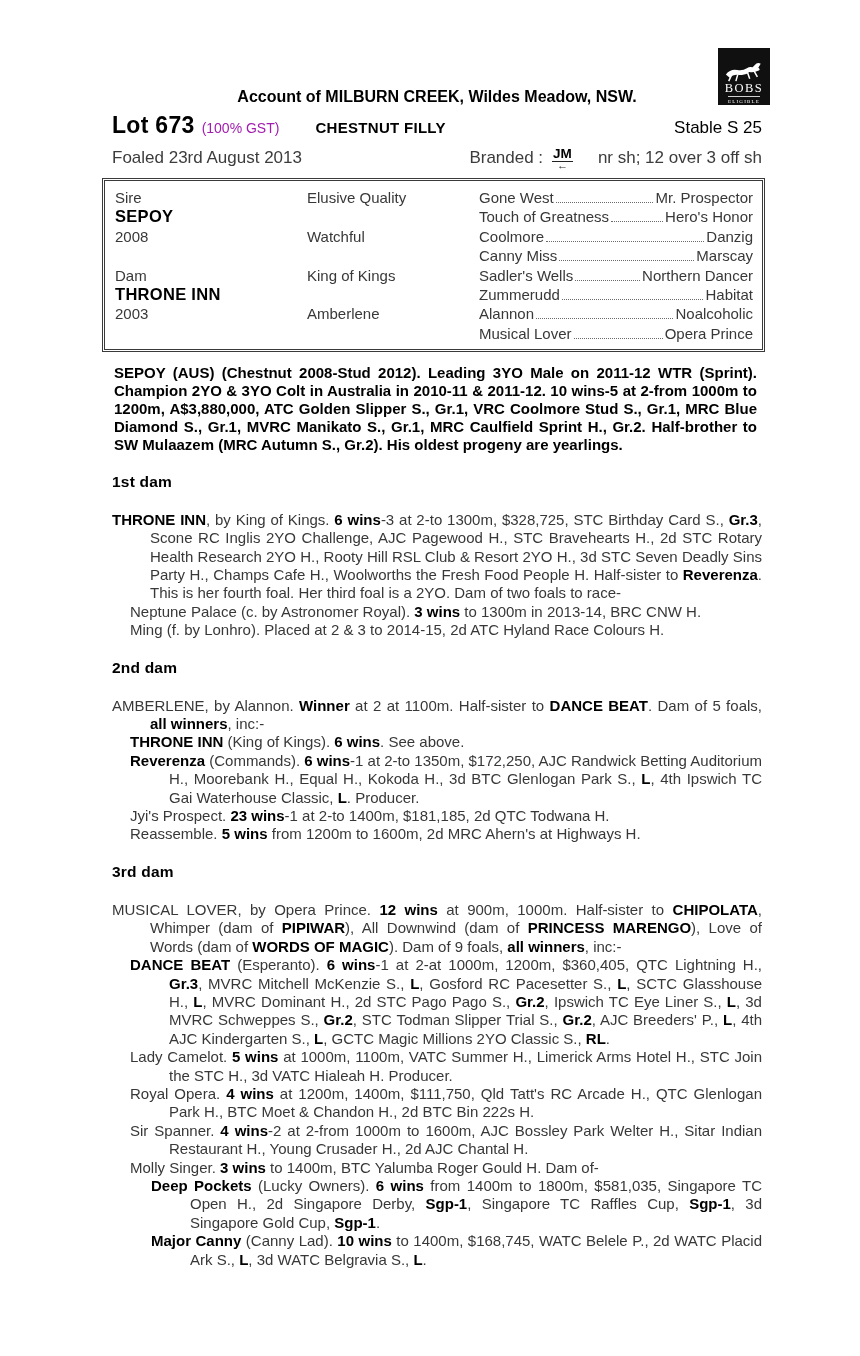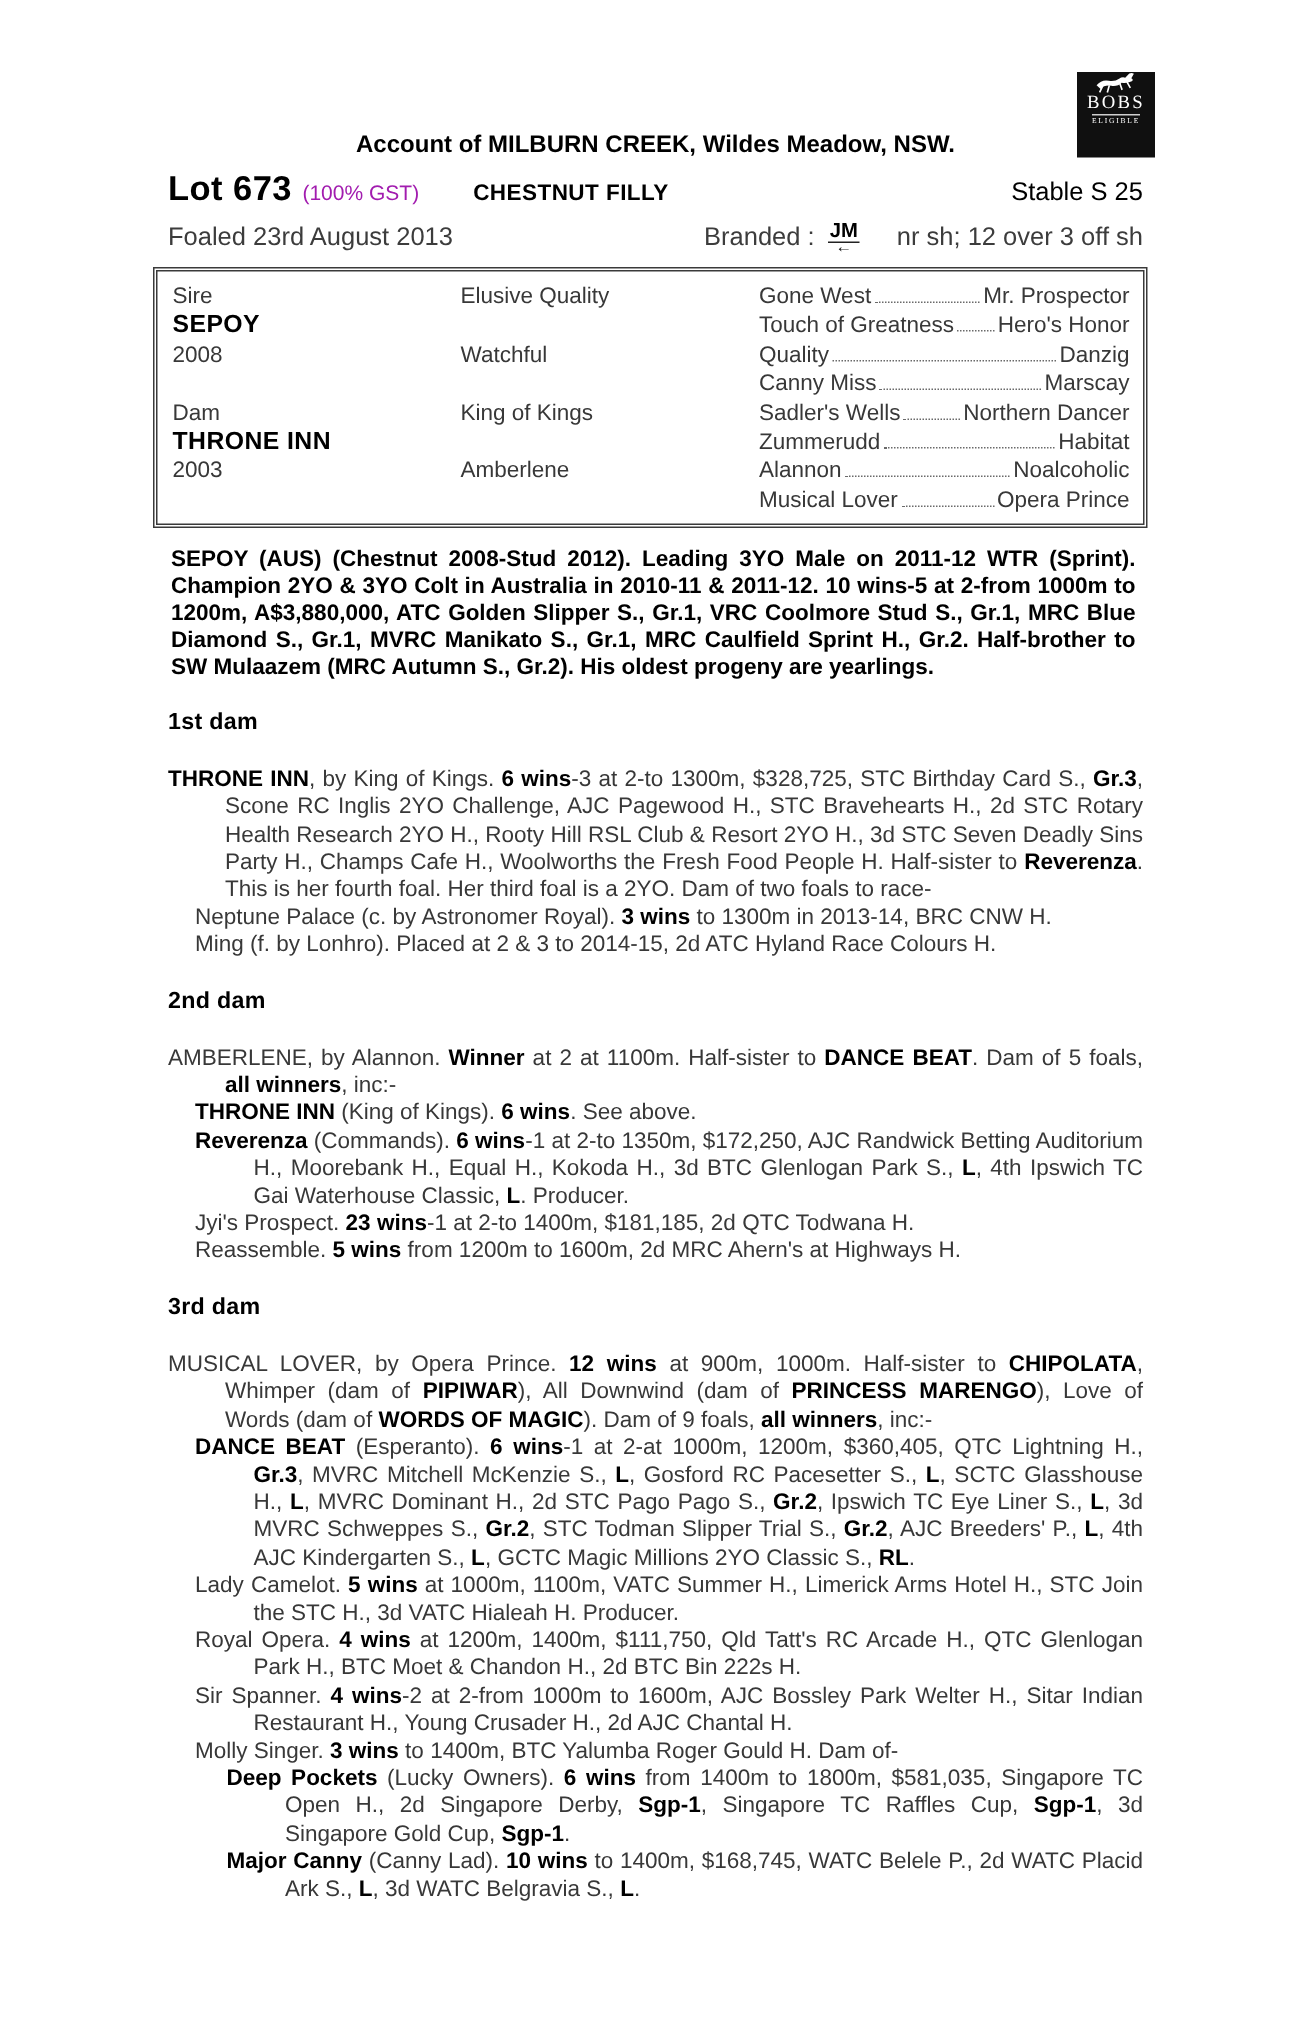--- a/index.html
+++ b/index.html
@@ -20,30 +20,30 @@
   .desc{font-size:15px;font-weight:bold;color:#000;margin-left:36px;letter-spacing:.3px;}
   .stable{margin-left:auto;font-size:17px;font-weight:normal;color:#000;}
   .foaledline{margin-top:9px;display:flex;justify-content:space-between;font-size:17px;color:#3c3c3c;}
   .brandgroup{display:flex;align-items:flex-start;}
   .brand{display:inline-flex;flex-direction:column;align-items:center;margin:0 25px 0 9px;text-align:right;}
   .brand-jm{font-weight:bold;font-size:13.5px;line-height:12px;color:#000;border-bottom:1.5px solid #222;padding:0 1px 1px 1px;}
   .brand-arrow{font-size:11px;line-height:9px;color:#222;margin-top:-1px;}
 
   
   .logo{position:absolute;top:48px;left:718px;width:52px;height:57px;background:#101010;color:#fff;
-        display:flex;flex-direction:column;align-items:center;justify-content:flex-end;padding-bottom:20px;}
+        display:flex;flex-direction:column;align-items:center;justify-content:flex-end;padding-bottom:0;}
   .logo svg{width:42px;height:21px;margin-bottom:0px;}
   .logo-name{font-family:"Liberation Serif", serif;font-size:12.5px;line-height:11px;letter-spacing:1.5px;}
   .logo-sub{font-family:"Liberation Serif", serif;font-size:5px;line-height:7px;letter-spacing:1.2px;border-top:1px solid #cfcfcf;margin-top:2px;padding-top:1px;}
 
   
   .pedbox{margin-top:8px;margin-left:-10px;width:663px;border:3px double #3a3a3a;padding:7px 9px 6px 10px;background:#fff;}
   .pedrow{display:grid;grid-template-columns:192px 172px 1fr;font-size:15px;line-height:19.4px;}
   .pname{font-weight:bold;font-size:16.5px;color:#000;letter-spacing:.3px;}
-  .pc3{display:flex;align-items:baseline;min-width:0;margin-left:27px;}
+  .pc3{display:flex;align-items:baseline;min-width:0;}
   .dots{flex:1;border-bottom:1.6px dotted #6a6a6a;margin:0 2px 4px 2px;min-width:8px;}
 
   
   .sirepara{margin-top:12px;font-weight:bold;color:#000;font-size:15px;line-height:17.9px;
             text-align:justify;padding-right:5px;padding-left:2px;}
 
   
   .damsec{margin-top:19px;}
   .damhead{font-size:15.5px;font-weight:bold;color:#000;margin-bottom:3px;letter-spacing:.2px;}
   .para{font-size:15px;line-height:18.4px;text-align:justify;}
@@ -101,21 +101,21 @@
       <div class="pc3">
         <span>Touch of Greatness</span>
         <span class="dots"></span>
         <span>Hero's Honor</span>
       </div>
     </div>
     <div class="pedrow">
       <div>2008</div>
       <div>Watchful</div>
       <div class="pc3">
-        <span>Quality</span>
+        <span>Coolmore</span>
         <span class="dots"></span>
         <span>Danzig</span>
       </div>
     </div>
     <div class="pedrow">
       <div></div>
       <div></div>
       <div class="pc3">
         <span>Canny Miss</span>
         <span class="dots"></span>

